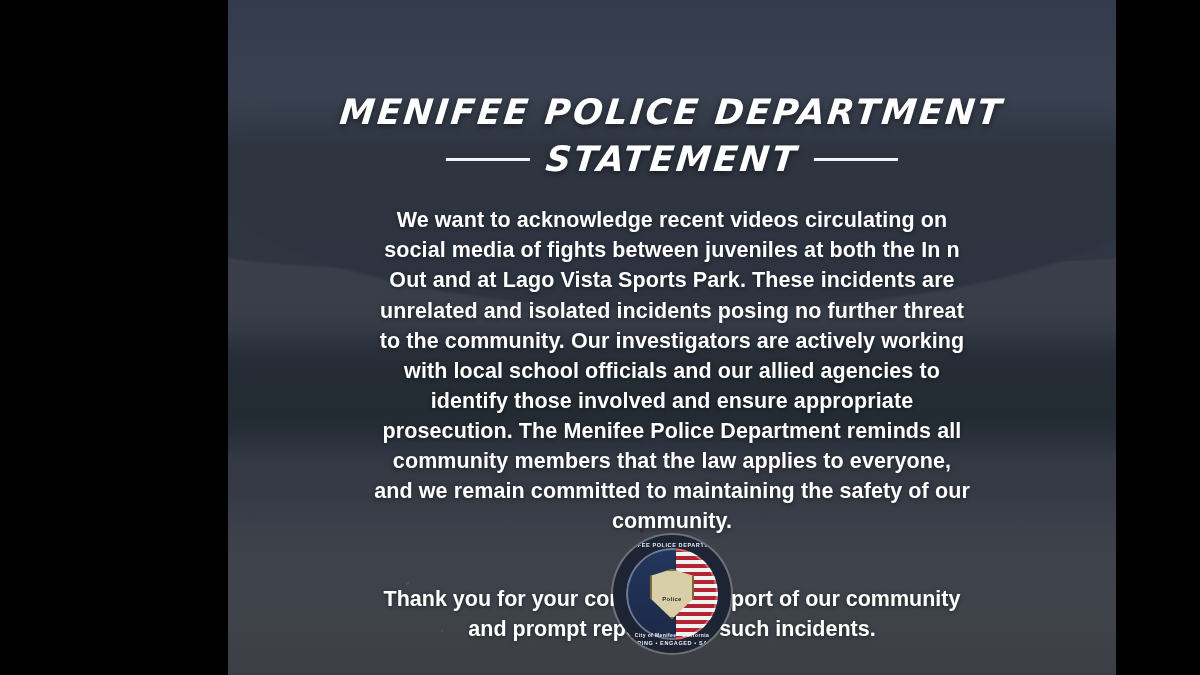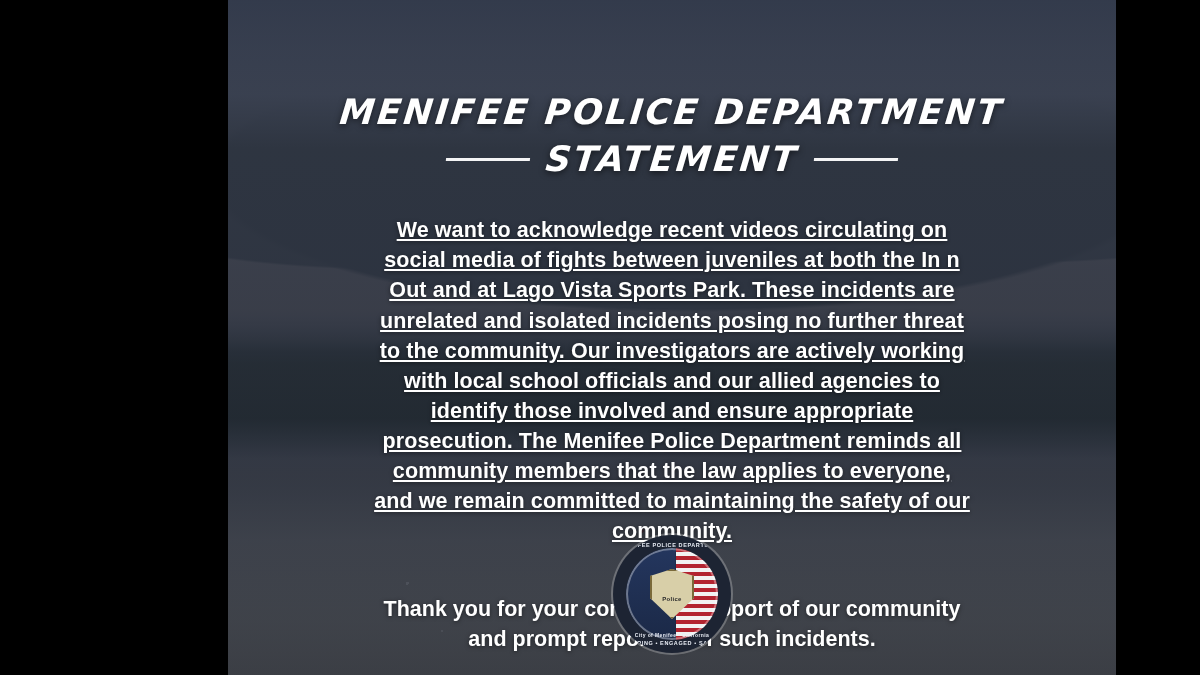--- a/index.html
+++ b/index.html
@@ -124,29 +124,28 @@
     font-weight: 700;
     font-style: italic;
     font-size: 35px;
     letter-spacing: 2.5px;
     text-transform: uppercase;
     text-shadow: 0 2px 6px rgba(0,0,0,.55);
     white-space: nowrap;
   }
 
   .body-text {
-    margin-top: 36px;
+    margin-top: 26px;
     max-width: 600px;
     font-family: "Liberation Sans", sans-serif;
     font-weight: 700;
     font-size: 21.5px;
     line-height: 1.40;
     letter-spacing: .1px;
     text-shadow: 0 1px 4px rgba(0,0,0,.5);
-    text-decoration: underline;
   }
   .closing-text {
     margin-top: 26px;
     max-width: 600px;
     font-family: "Liberation Sans", sans-serif;
     font-weight: 700;
     font-size: 21.5px;
     line-height: 1.40;
     text-shadow: 0 1px 4px rgba(0,0,0,.5);
   }

